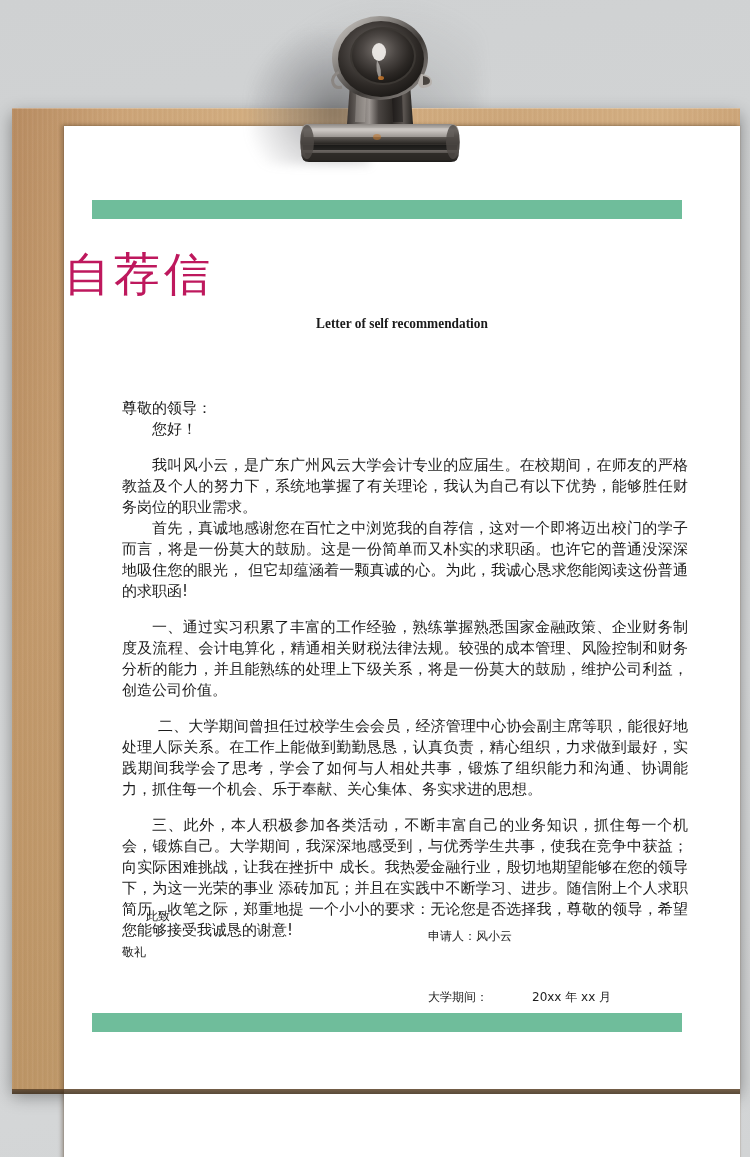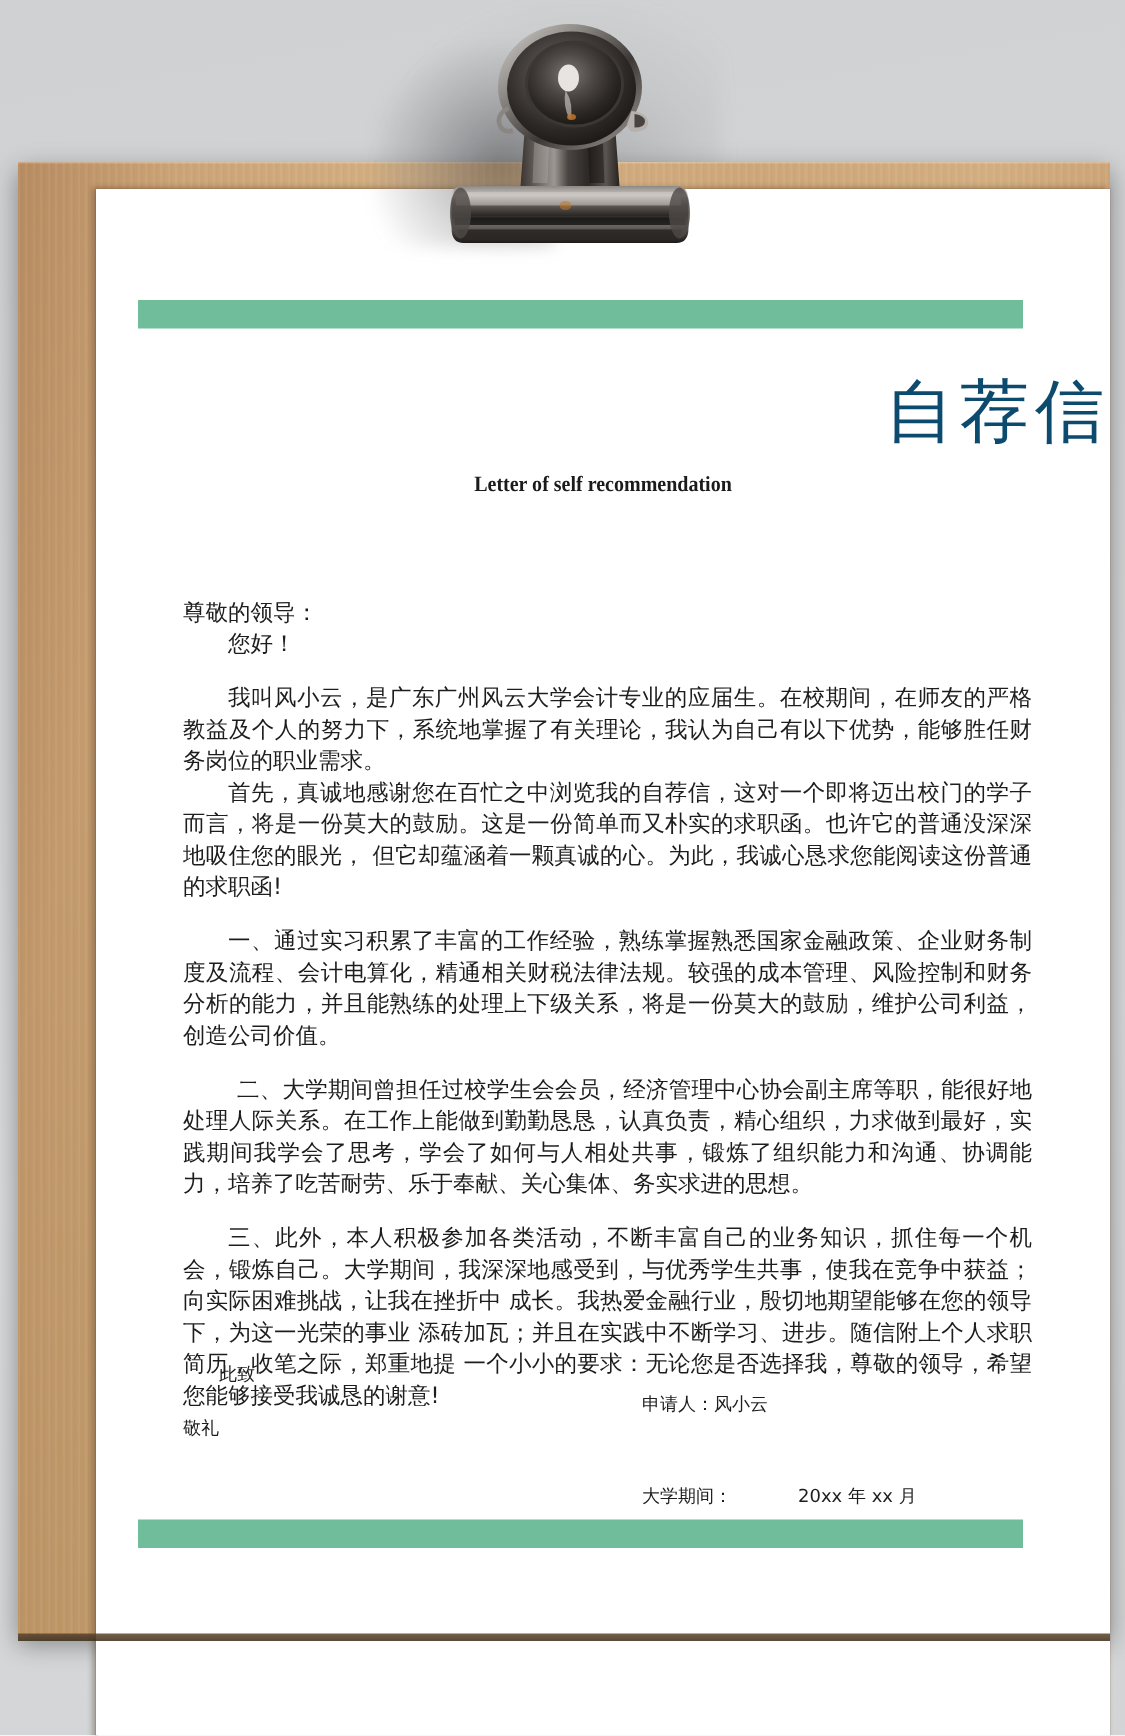--- a/index.html
+++ b/index.html
@@ -83,25 +83,25 @@
     background: #6fbd9b;
   }
   .rule-top { top: 74px; }
   .rule-bottom { top: 887px; }
 
   
   .title-zh {
     position: absolute;
     left: 0; right: 0;
     top: 122px;
-    text-align: right;
+    text-align: left;
     font-size: 46px;
     line-height: 52px;
     letter-spacing: 4px;
-    color: #0c4a6e;
+    color: #be185d;
     font-family: "DejaVu Sans", "Liberation Sans", sans-serif;
     font-weight: 400;
   }
   .title-en {
     position: absolute;
     left: 0; right: 0;
     top: 188px;
     text-align: center;
     font-size: 14.5px;
     line-height: 18px;
@@ -189,21 +189,21 @@
 
       <div class="title-zh">自荐信</div>
       <div class="title-en">Letter of self recommendation</div>
 
       <div class="body-copy">
         <p>尊敬的领导：</p>
         <p class="indent-1">您好！</p>
         <p class="indent-1 p-gap">我叫风小云，是广东广州风云大学会计专业的应届生。在校期间，在师友的严格 教益及个人的努力下，系统地掌握了有关理论，我认为自己有以下优势，能够胜任财务岗位的职业需求。</p>
         <p class="indent-1">首先，真诚地感谢您在百忙之中浏览我的自荐信，这对一个即将迈出校门的学子而言，将是一份莫大的鼓励。这是一份简单而又朴实的求职函。也许它的普通没深深地吸住您的眼光， 但它却蕴涵着一颗真诚的心。为此，我诚心恳求您能阅读这份普通的求职函!</p>
         <p class="indent-1 p-gap">一、通过实习积累了丰富的工作经验，熟练掌握熟悉国家金融政策、企业财务制度及流程、会计电算化，精通相关财税法律法规。较强的成本管理、风险控制和财务分析的能力，并且能熟练的处理上下级关系，将是一份莫大的鼓励，维护公司利益，创造公司价值。</p>
-        <p class="indent-2 p-gap">二、大学期间曾担任过校学生会会员，经济管理中心协会副主席等职，能很好地处理人际关系。在工作上能做到勤勤恳恳，认真负责，精心组织，力求做到最好，实践期间我学会了思考，学会了如何与人相处共事，锻炼了组织能力和沟通、协调能力，培养了吃苦耐劳、乐于奉献、关心集体、务实求进的思想。</p>
+        <p class="indent-2 p-gap">二、大学期间曾担任过校学生会会员，经济管理中心协会副主席等职，能很好地处理人际关系。在工作上能做到勤勤恳恳，认真负责，精心组织，力求做到最好，实践期间我学会了思考，学会了如何与人相处共事，锻炼了组织能力和沟通、协调能力，抓住每一个机会、乐于奉献、关心集体、务实求进的思想。</p>
         <p class="indent-1 p-gap">三、此外，本人积极参加各类活动，不断丰富自己的业务知识，抓住每一个机会，锻炼自己。大学期间，我深深地感受到，与优秀学生共事，使我在竞争中获益；向实际困难挑战，让我在挫折中 成长。我热爱金融行业，殷切地期望能够在您的领导下，为这一光荣的事业 添砖加瓦；并且在实践中不断学习、进步。随信附上个人求职简历，收笔之际，郑重地提 一个小小的要求：无论您是否选择我，尊敬的领导，希望您能够接受我诚恳的谢意!</p>
       </div>
 
       <div class="closing">
         <div class="cizhi">此致</div>
         <div class="jingli">敬礼</div>
 
         <div class="sign-row sign-name">
           <span>申请人：</span><span>风小云</span>
         </div>

